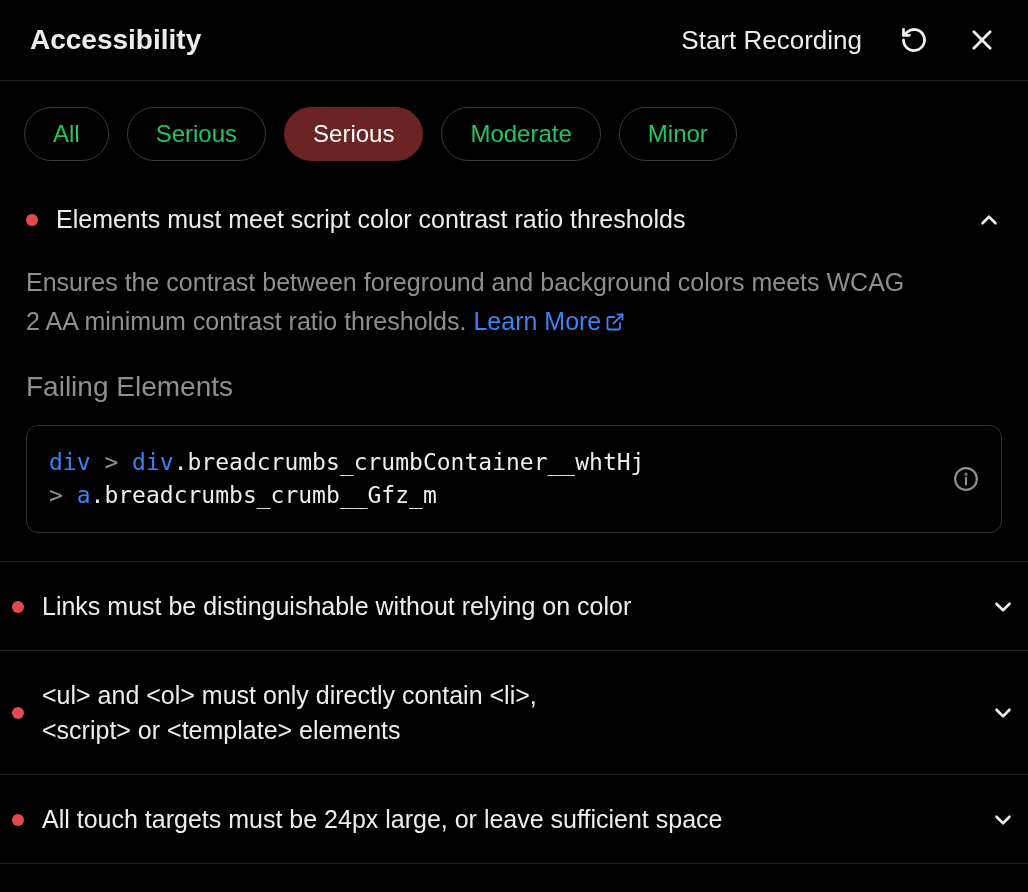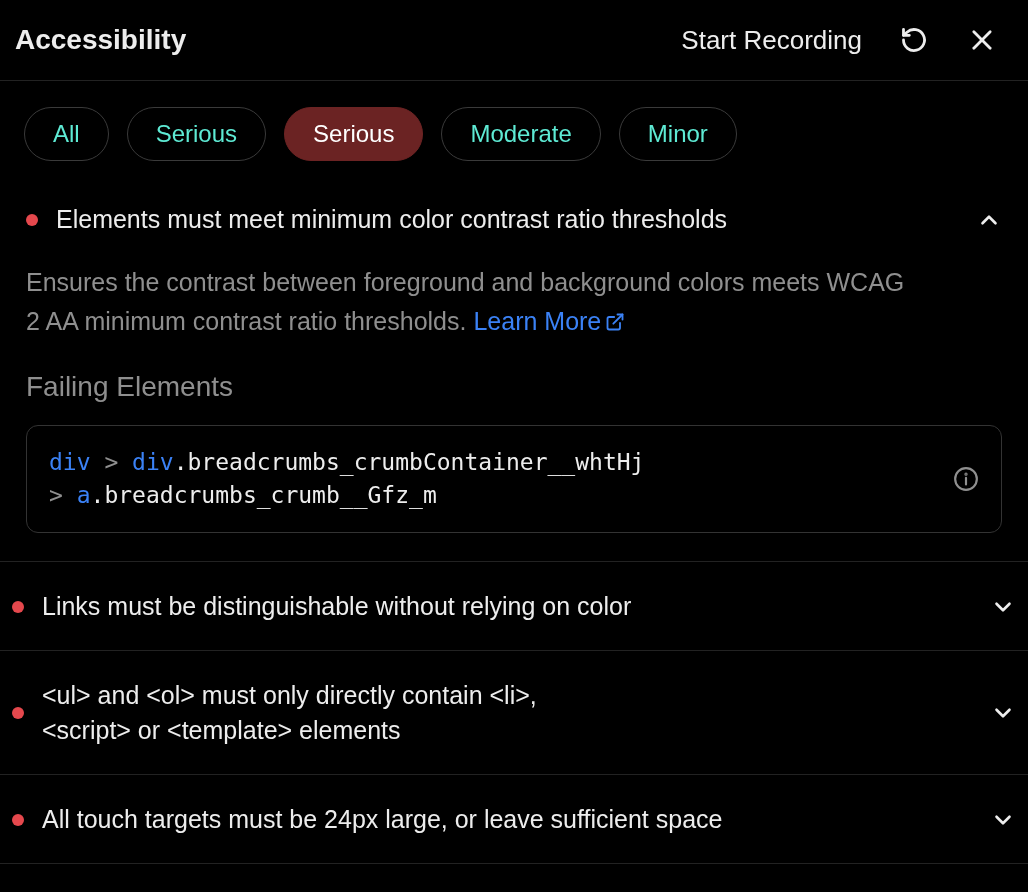--- a/index.html
+++ b/index.html
@@ -10,21 +10,21 @@
     color: #ededed;
     font-family: -apple-system, BlinkMacSystemFont, "Segoe UI", Helvetica, Arial, sans-serif;
     overflow: hidden;
   }
 
   
   .header {
     display: flex;
     align-items: flex-start;
     justify-content: space-between;
-    padding: 24px 30px 24px 15px;
+    padding: 24px 30px 24px 30px;
     border-bottom: 1px solid #222;
   }
   .header-title {
     font-size: 28px;
     font-weight: 600;
     color: #ededed;
   }
   .header-right {
     display: flex;
     align-items: center;
@@ -51,21 +51,21 @@
   .filters {
     display: flex;
     gap: 18px;
     padding: 26px 24px 40px 24px;
   }
   .pill {
     border: 1px solid #3a3a3a;
     border-radius: 999px;
     padding: 12px 28px;
     font-size: 24px;
-    color: #5eead4;
+    color: #22c55e;
     cursor: pointer;
     background: transparent;
   }
   .pill.active {
     background: #6b2323;
     border-color: #6b2323;
     color: #fff;
   }
 
   
@@ -193,21 +193,21 @@
   <button class="pill">All</button>
   <button class="pill">Serious</button>
   <button class="pill active">Serious</button>
   <button class="pill">Moderate</button>
   <button class="pill">Minor</button>
 </div>
 
 <div class="issue">
   <div class="issue-header" style="padding-top:0;">
     <span class="issue-dot"></span>
-    <span class="issue-title">Elements must meet minimum color contrast ratio thresholds</span>
+    <span class="issue-title">Elements must meet script color contrast ratio thresholds</span>
     <span class="chevron">
       <svg viewBox="0 0 24 24" fill="none" stroke="currentColor" stroke-width="2.4" stroke-linecap="round" stroke-linejoin="round">
         <polyline points="6 15 12 9 18 15"></polyline>
       </svg>
     </span>
   </div>
   <div class="issue-body">
     <div class="issue-desc">
       <span>Ensures the contrast between foreground and background colors meets WCAG 2 AA minimum contrast ratio thresholds.</span>
       <a class="learn-more"><span>Learn More</span><svg viewBox="0 0 24 24" fill="none" stroke="currentColor" stroke-width="2.2" stroke-linecap="round" stroke-linejoin="round">

